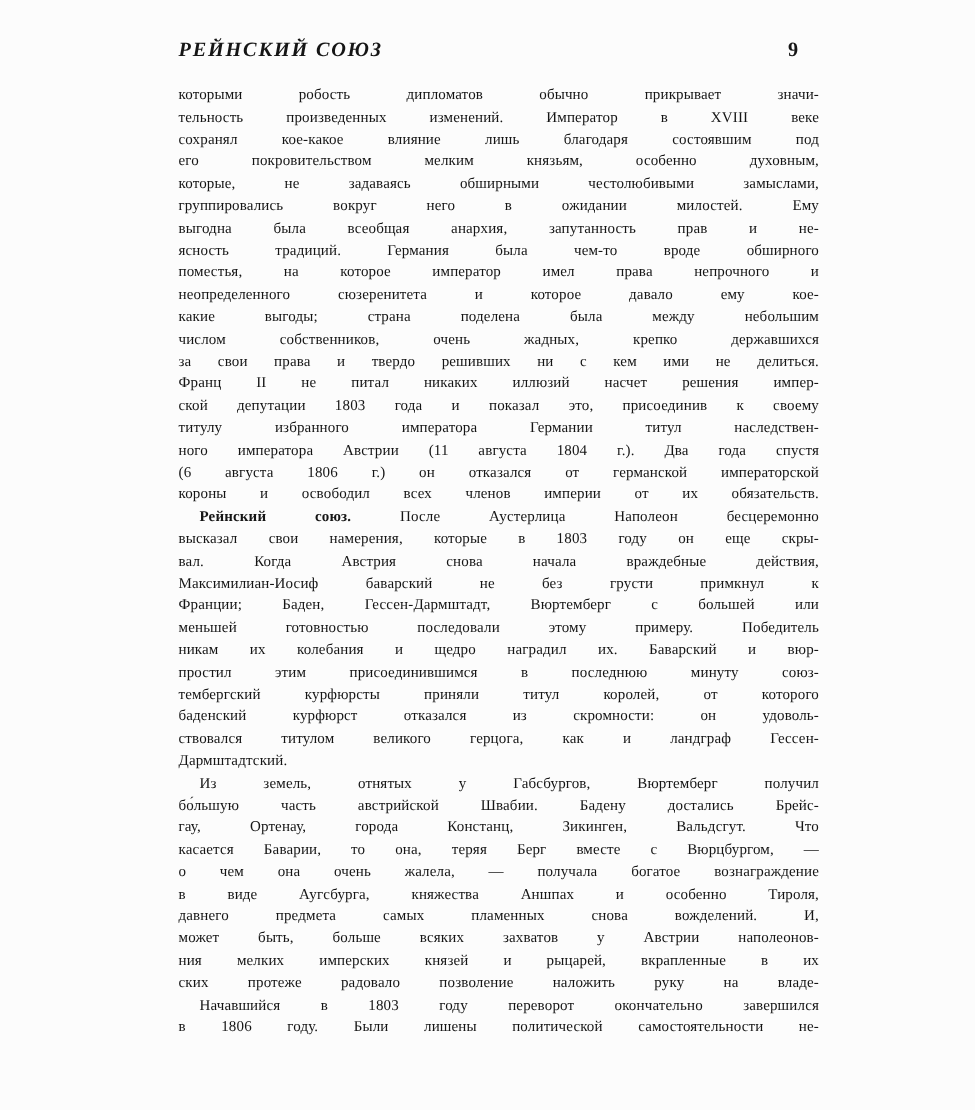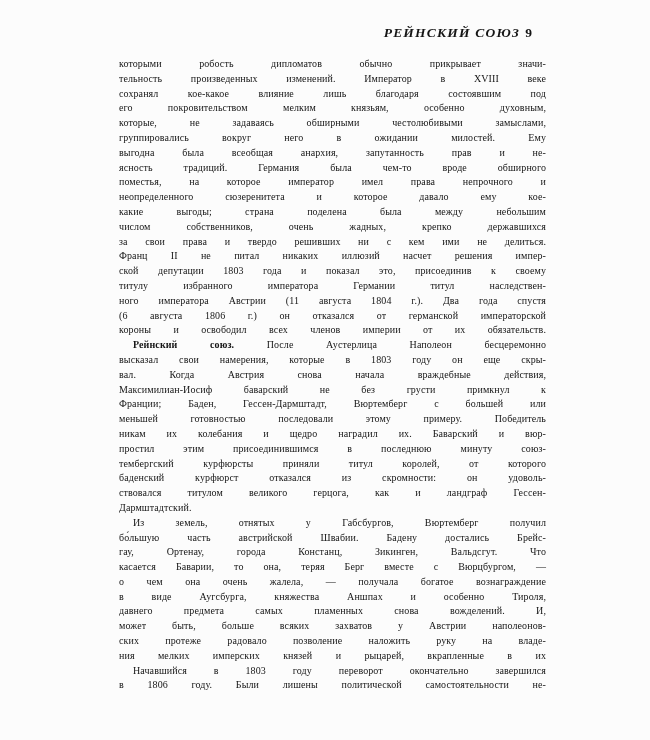--- a/index.html
+++ b/index.html
@@ -13,21 +13,21 @@
   }
   .running-head{
     position:absolute;
     top:25px;left:119px;width:427px;height:18px;
     font-size:13.5px;
     font-weight:bold;
   }
   .head-title{
     position:absolute;
     left:0;right:26px;top:0;
-    text-align:right;
+    text-align:left;
     font-style:italic;
     letter-spacing:1.2px;
     white-space:nowrap;
   }
   .page-num{
     position:absolute;
     right:14px;top:0;
     letter-spacing:0;
   }
   .body-text{
@@ -91,18 +91,18 @@
       <div class="line">ствовался титулом великого герцога, как и ландграф Гессен-</div>
       <div class="line no-just-last">Дармштадтский.</div>
       <div class="line indent">Из земель, отнятых у Габсбургов, Вюртемберг получил</div>
       <div class="line">бо́льшую часть австрийской Швабии. Бадену достались Брейс-</div>
       <div class="line">гау, Ортенау, города Констанц, Зикинген, Вальдсгут. Что</div>
       <div class="line">касается Баварии, то она, теряя Берг вместе с Вюрцбургом, —</div>
       <div class="line">о чем она очень жалела, — получала богатое вознаграждение</div>
       <div class="line">в виде Аугсбурга, княжества Аншпах и особенно Тироля,</div>
       <div class="line">давнего предмета самых пламенных снова вожделений. И,</div>
       <div class="line">может быть, больше всяких захватов у Австрии наполеонов-</div>
+      <div class="line">ния мелких имперских князей и рыцарей, вкрапленные в их</div>
       <div class="line">ских протеже радовало позволение наложить руку на владе-</div>
-      <div class="line">ния мелких имперских князей и рыцарей, вкрапленные в их</div>
       <div class="line indent">Начавшийся в 1803 году переворот окончательно завершился</div>
       <div class="line">в 1806 году. Были лишены политической самостоятельности не-</div>
     </div>
 </div>
 
 </body></html>

